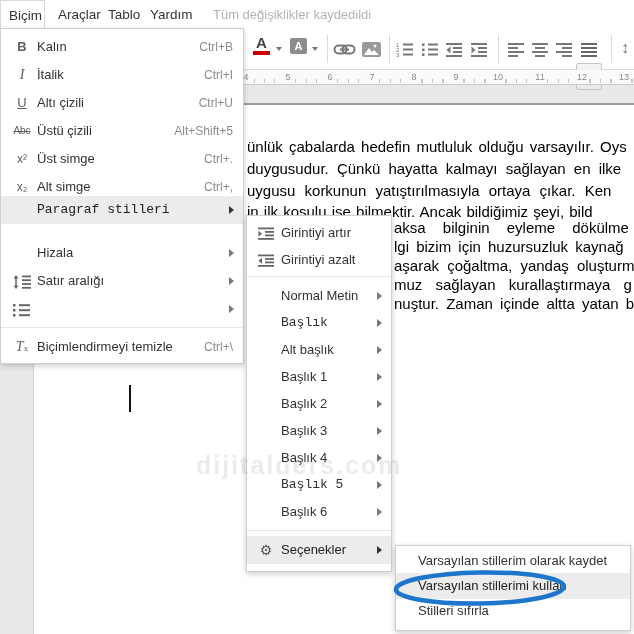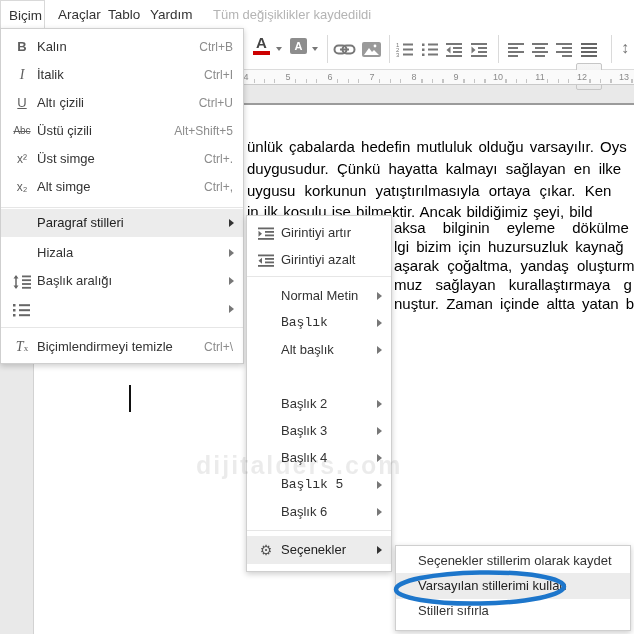--- a/index.html
+++ b/index.html
@@ -227,41 +227,41 @@
     <span class="micon i-sup">x²</span>
     <span class="mlabel">Üst simge</span>
     <span class="mshort">Ctrl+.</span>
   </div>
   <div class="mrow" style="top:144px;">
     <span class="micon i-sub">x₂</span>
     <span class="mlabel">Alt simge</span>
     <span class="mshort">Ctrl+,</span>
   </div>
   <div class="msep" style="top:178px;"></div>
-  <div class="mrow hl" style="top:180px;">
+  <div class="mrow hl" style="top:167px;font-family:Liberation Mono, monospace;">
     <span class="mlabel" style="color:#222;">Paragraf stilleri</span>
     <span class="marrow" style="border-left-color:#333;"></span>
   </div>
   <div class="mrow" style="top:210px;">
     <span class="mlabel">Hizala</span>
     <span class="marrow"></span>
   </div>
   <div class="mrow" style="top:238px;">
     <span class="micon">
       <svg width="19" height="14" style="vertical-align:middle;">
         <line x1="3" y1="1" x2="3" y2="13" stroke="#666" stroke-width="1.5"></line>
         <path d="M3,0 L5.5,3.5 L0.5,3.5 Z" fill="#666"></path>
           <path d="M3,14 L5.5,10.5 L0.5,10.5 Z" fill="#666"></path>
         <rect x="9" y="0.5" width="9" height="1.8" fill="#666"></rect>
           <rect x="9" y="4.3" width="9" height="1.8" fill="#666"></rect>
         <rect x="9" y="8.1" width="9" height="1.8" fill="#666"></rect>
           <rect x="9" y="11.9" width="9" height="1.8" fill="#666"></rect>
       </svg>
     </span>
-    <span class="mlabel">Başlık aralığı</span>
+    <span class="mlabel">Satır aralığı</span>
     <span class="marrow"></span>
   </div>
   <div class="mrow" style="top:266px;">
     <span class="micon">
       <svg width="18" height="14" style="vertical-align:middle;">
         <rect x="0" y="1" width="2.5" height="2.5" fill="#666"></rect>
           <rect x="0" y="6" width="2.5" height="2.5" fill="#666"></rect>
           <rect x="0" y="11" width="2.5" height="2.5" fill="#666"></rect>
         <rect x="6" y="1.2" width="11" height="2" fill="#666"></rect>
           <rect x="6" y="6.2" width="11" height="2" fill="#666"></rect>
@@ -309,20 +309,24 @@
     <span class="marrow"></span>
   </div>
   <div class="mrow" style="top:93px;height:27px;line-height:27px;font-family:Liberation Mono, monospace;">
     <span class="mlabel2">Başlık</span>
     <span class="marrow"></span>
   </div>
   <div class="mrow" style="top:120px;height:27px;line-height:27px;">
     <span class="mlabel2">Alt başlık</span>
     <span class="marrow"></span>
   </div>
+  <div class="mrow" style="top:147px;height:27px;line-height:27px;">
+    <span class="mlabel2">Başlık 1</span>
+    <span class="marrow"></span>
+  </div>
   <div class="mrow" style="top:174px;height:27px;line-height:27px;">
     <span class="mlabel2">Başlık 2</span>
     <span class="marrow"></span>
   </div>
   <div class="mrow" style="top:201px;height:27px;line-height:27px;">
     <span class="mlabel2">Başlık 3</span>
     <span class="marrow"></span>
   </div>
   <div class="mrow" style="top:228px;height:27px;line-height:27px;">
     <span class="mlabel2">Başlık 4</span>
@@ -339,21 +343,21 @@
   <div class="msep" style="top:314px;"></div>
   <div class="mrow hl" style="top:320px;height:28px;line-height:28px;">
     <span class="micon gear" style="left:7px;">⚙</span>
     <span class="mlabel2" style="color:#222;">Seçenekler</span>
     <span class="marrow" style="border-left-color:#333;"></span>
   </div>
 </div>
 
 <div class="panel menu3">
   <div class="mrow" style="top:3px;height:24px;line-height:24px;">
-    <span class="mlabel3">Seçenekler stillerim olarak kaydet</span>
+    <span class="mlabel3">Varsayılan stillerim olarak kaydet</span>
   </div>
   <div class="mrow hl" style="top:27px;height:26px;line-height:26px;">
     <span class="mlabel3" style="color:#222;">Varsayılan stillerimi kullan</span>
   </div>
   <div class="mrow" style="top:53px;height:24px;line-height:24px;">
     <span class="mlabel3">Stilleri sıfırla</span>
   </div>
 </div>
 
 <div class="watermark">dijitalders.com</div>

